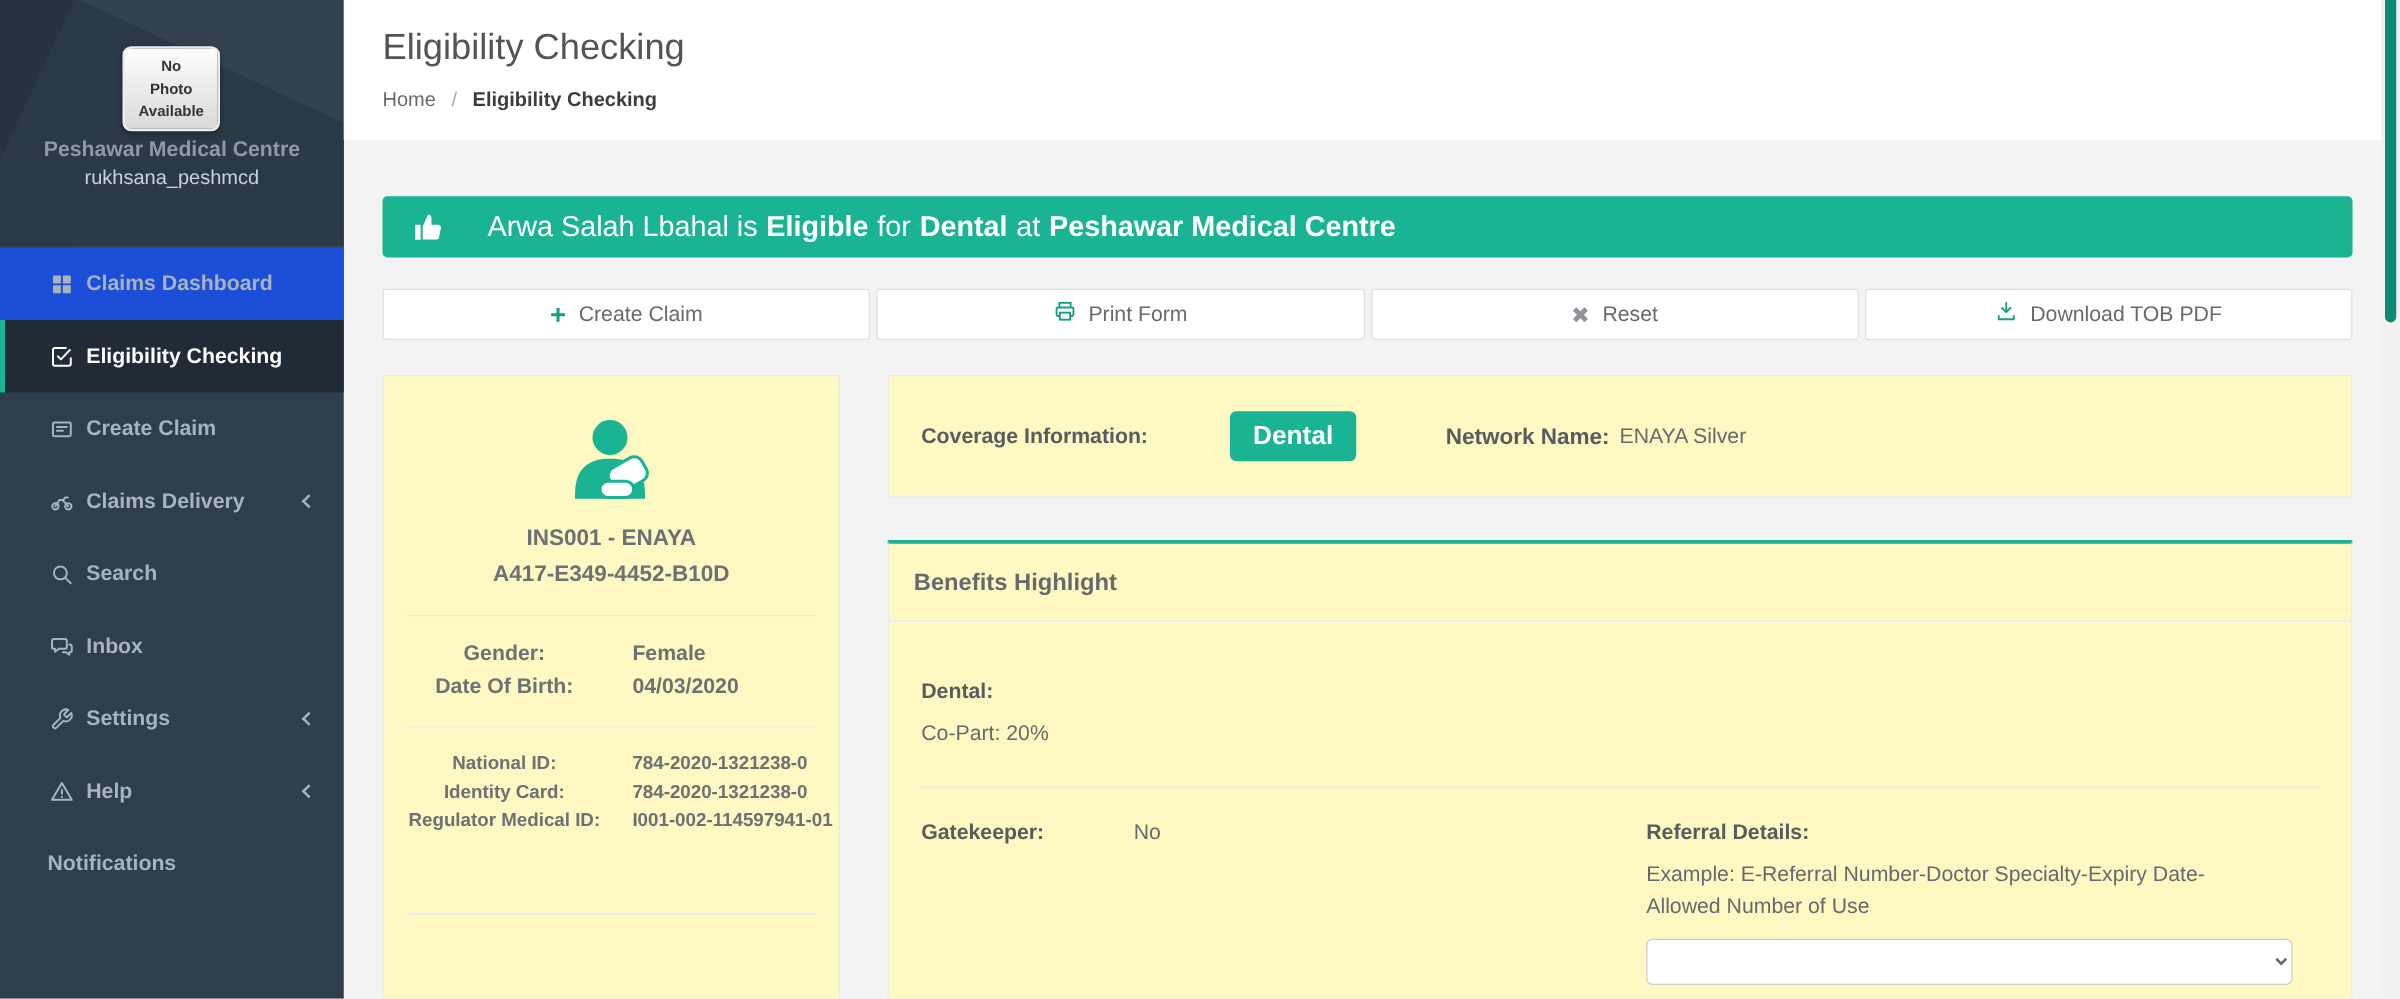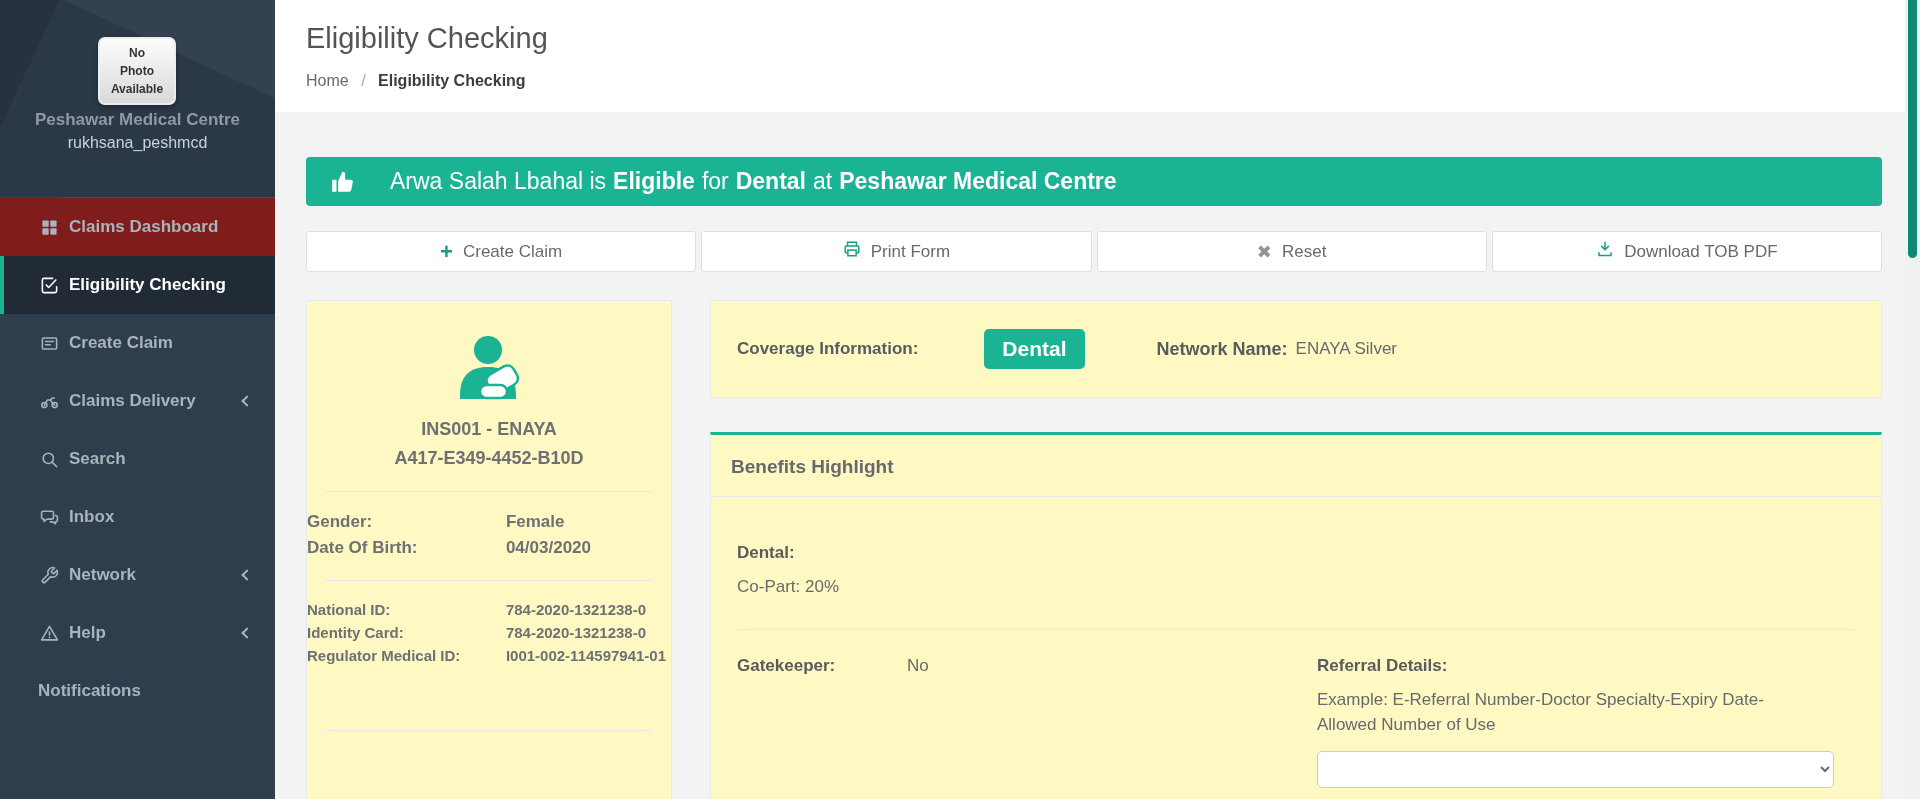--- a/index.html
+++ b/index.html
@@ -20,21 +20,21 @@
                border-radius:7px; box-shadow:0 2px 5px rgba(0,0,0,0.35);
                display:flex; align-items:center; justify-content:center; text-align:center;
                font-size:12px; font-weight:bold; color:#333; line-height:1.5; white-space:pre-line; }
   .org-name { position:absolute; top:110px; width:100%; text-align:center;
               font-size:17px; font-weight:bold; color:#8f99a3; }
   .user-name { position:absolute; top:134px; width:100%; text-align:center;
                font-size:16px; color:#c7d3da; }
   .nav { position:absolute; top:198px; left:0; width:275px; }
   .nav-item { position:relative; height:58px; display:flex; align-items:center;
               padding-left:38px; cursor:pointer; color:#a9b3bc; font-size:17px; font-weight:bold; }
-  .nav-item.lighter { background:#7f1d1d; }
+  .nav-item.lighter { background:#1d4ed8; }
   .nav-item.active { background:#202b36; color:#ffffff; border-left:4px solid #1ab394; padding-left:34px; }
   .nav-icon { width:22px; margin-right:9px; display:inline-flex; justify-content:center; flex:0 0 22px; }
   .nav-icon svg { width:19px; height:19px; stroke:currentColor; fill:none; stroke-width:2;
                   stroke-linecap:round; stroke-linejoin:round; }
   .nav-icon.filled svg { fill:currentColor; stroke:none; }
   .nav-chevron { position:absolute; right:24px; top:50%; width:8px; height:8px;
                  border-left:2px solid #a9b3bc; border-bottom:2px solid #a9b3bc;
                  transform:translateY(-50%) rotate(45deg); }
 
   
@@ -66,21 +66,21 @@
   
   .card { position:absolute; background:#fef9c3; border:1px solid #e7eaec; }
   .patient-card { left:306px; top:300px; width:366px; height:500px; text-align:center; }
   .avatar { margin-top:32px; }
   .p-name { font-size:20px; font-weight:bold; color:#666a6c; margin-top:12px; }
   .p-line { font-size:18px; font-weight:bold; color:#6e7173; margin-top:8px; }
   .p-divider { border-top:1px solid #e7eaec; margin:22px 18px 0 18px; }
   .kv-block { margin-top:20px; }
   .kv-row { display:grid; grid-template-columns:53% 47%; column-gap:6px; margin-top:6px;
             font-weight:bold; color:#6e7173; }
-  .kv-row .k { text-align:left; }
+  .kv-row .k { text-align:center; }
   .kv-row .v { text-align:left; white-space:nowrap; }
   .kv-17 { font-size:17px; }
   .kv-15 { font-size:15px; }
 
   .coverage-card { left:710px; top:300px; width:1172px; height:98px;
                    display:flex; align-items:center; }
   .cov-label { font-weight:bold; font-size:17px; color:#595c5e; margin-left:26px; }
   .cov-badge { background:#1ab394; color:#fff; font-size:21px; font-weight:bold;
                border-radius:5px; padding:8px 18px; margin-left:66px; }
   .net-label { font-weight:bold; font-size:18px; color:#595c5e; margin-left:72px; }
@@ -189,21 +189,21 @@
         </span>
         <span class="nav-label">Inbox</span>
       </div>
 
       <div class="nav-item">
         <span class="nav-icon">
           <svg viewBox="0 0 24 24">
               <path d="M14.7 6.3a1 1 0 0 0 0 1.4l1.6 1.6a1 1 0 0 0 1.4 0l3.77-3.77a6 6 0 0 1-7.94 7.94l-6.91 6.91a2.12 2.12 0 0 1-3-3l6.91-6.91a6 6 0 0 1 7.94-7.94l-3.76 3.76z"></path>
             </svg>
         </span>
-        <span class="nav-label">Network</span>
+        <span class="nav-label">Settings</span>
         <span class="nav-chevron"></span>
       </div>
 
       <div class="nav-item">
         <span class="nav-icon">
           <svg viewBox="0 0 24 24">
               <path d="M12 3 L22 20 H2 Z"></path>
               <line x1="12" y1="10" x2="12" y2="14"></line>
               <line x1="12" y1="16.8" x2="12" y2="17.2"></line>
             </svg>

